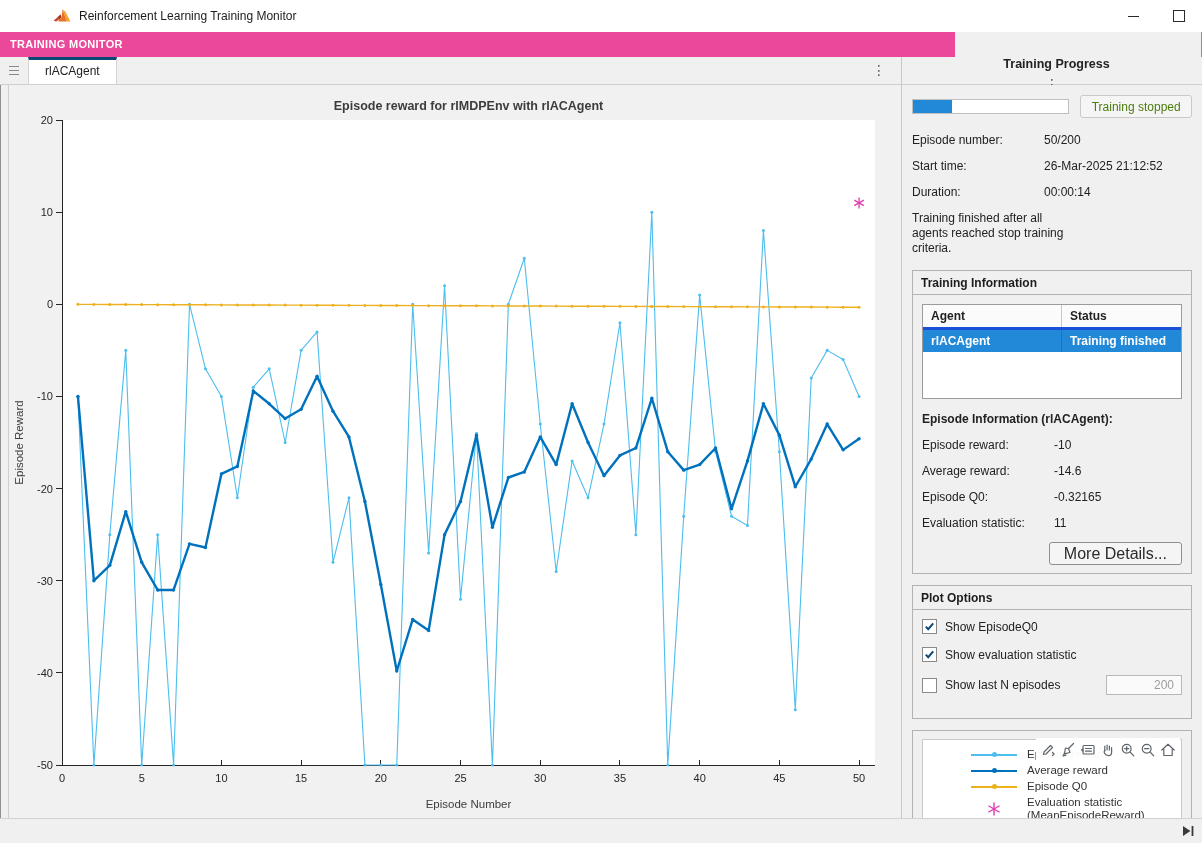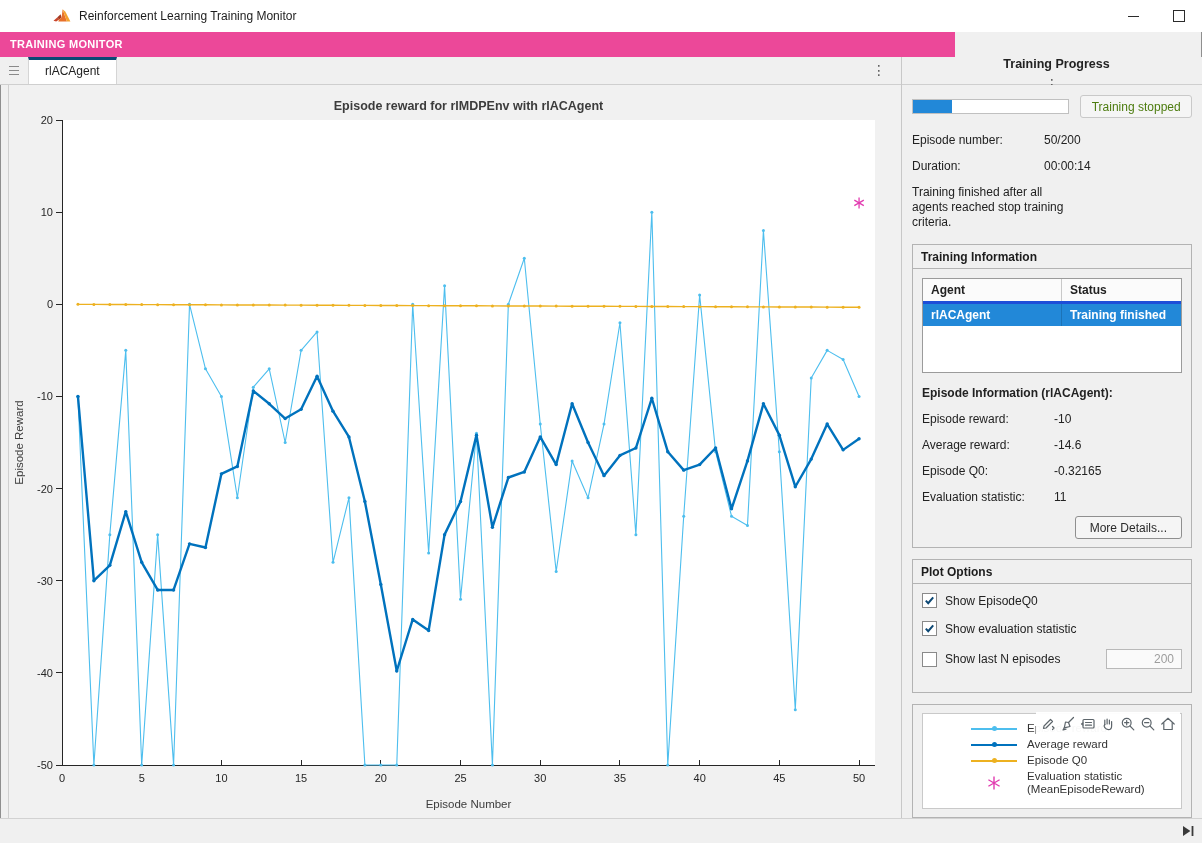--- a/index.html
+++ b/index.html
@@ -55,21 +55,21 @@
   .agent-thead{display:flex;border-bottom:3px solid #1d4ed8;background:#fbfbfb;font-weight:bold;}
   .agent-thead .cell{padding:4px 8px;}
   .cell-agent{width:122px;flex:0 0 auto;}
   .cell-status{flex:1;border-left:1px solid #c9c9c9;}
   .agent-row{display:flex;background:#2288d8;color:#fff;font-weight:bold;}
   .agent-row .cell{padding:4px 8px;}
   .agent-row .cell-status{border-left:1px solid rgba(0,0,0,0.15);}
   .table-filler{height:46px;background:#fff;}
   .ep-info-title{font-weight:bold;margin:13px 0 12px 0;}
   .more-row{text-align:right;margin-top:3px;}
-  .more-btn{height:23px;padding:0 14px;background:#f5f5f5;border:1px solid #8f8f8f;border-radius:3px;font-size:12px;color:#2b2b2b;font-family:inherit;}
+  .more-btn{height:23px;padding:0 14px;background:#f5f5f5;border:1px solid #8f8f8f;border-radius:3px;font-size:16px;color:#2b2b2b;font-family:inherit;}
   
   .cb-row{display:flex;align-items:center;margin-bottom:13px;}
   .cb-row:last-child{margin-bottom:15px;}
   .checkbox{width:13px;height:13px;background:#fff;border:1px solid #8a8a8a;box-sizing:content-box;flex:0 0 auto;
             display:inline-flex;align-items:center;justify-content:center;margin-right:8px;}
   .n-input{margin-left:auto;width:76px;height:20px;box-sizing:border-box;border:1px solid #b9b9b9;background:#fafafa;
            text-align:right;padding-right:7px;color:#9d9d9d;font-size:12px;font-family:inherit;}
   
   .legend-section{border:1px solid #b3b3b3;height:114px;position:relative;box-sizing:border-box;}
   .legend-inner{position:absolute;left:9px;right:9px;top:8px;bottom:8px;background:#fff;border:1px solid #c9c9c9;padding:5px 8px;box-sizing:border-box;}
@@ -346,20 +346,24 @@
         <div class="progress-fill" style="width: 25%;"></div>
       </div>
       <button class="stop-btn">Training stopped</button>
     </div>
 
     <div class="kv-row">
       <span class="kv-label">Episode number:</span>
       <span class="kv-value">50/200</span>
     </div>
     <div class="kv-row">
+      <span class="kv-label">Start time:</span>
+      <span class="kv-value">26-Mar-2025 21:12:52</span>
+    </div>
+    <div class="kv-row">
       <span class="kv-label">Duration:</span>
       <span class="kv-value">00:00:14</span>
     </div>
     <div class="kv-row" style="margin-bottom:14px">
       <span class="kv-value" style="max-width:152px">Training finished after all agents reached stop training criteria.</span>
     </div>
 
     <div class="section">
       <div class="section-title">Training Information</div>
       <div class="section-body">

